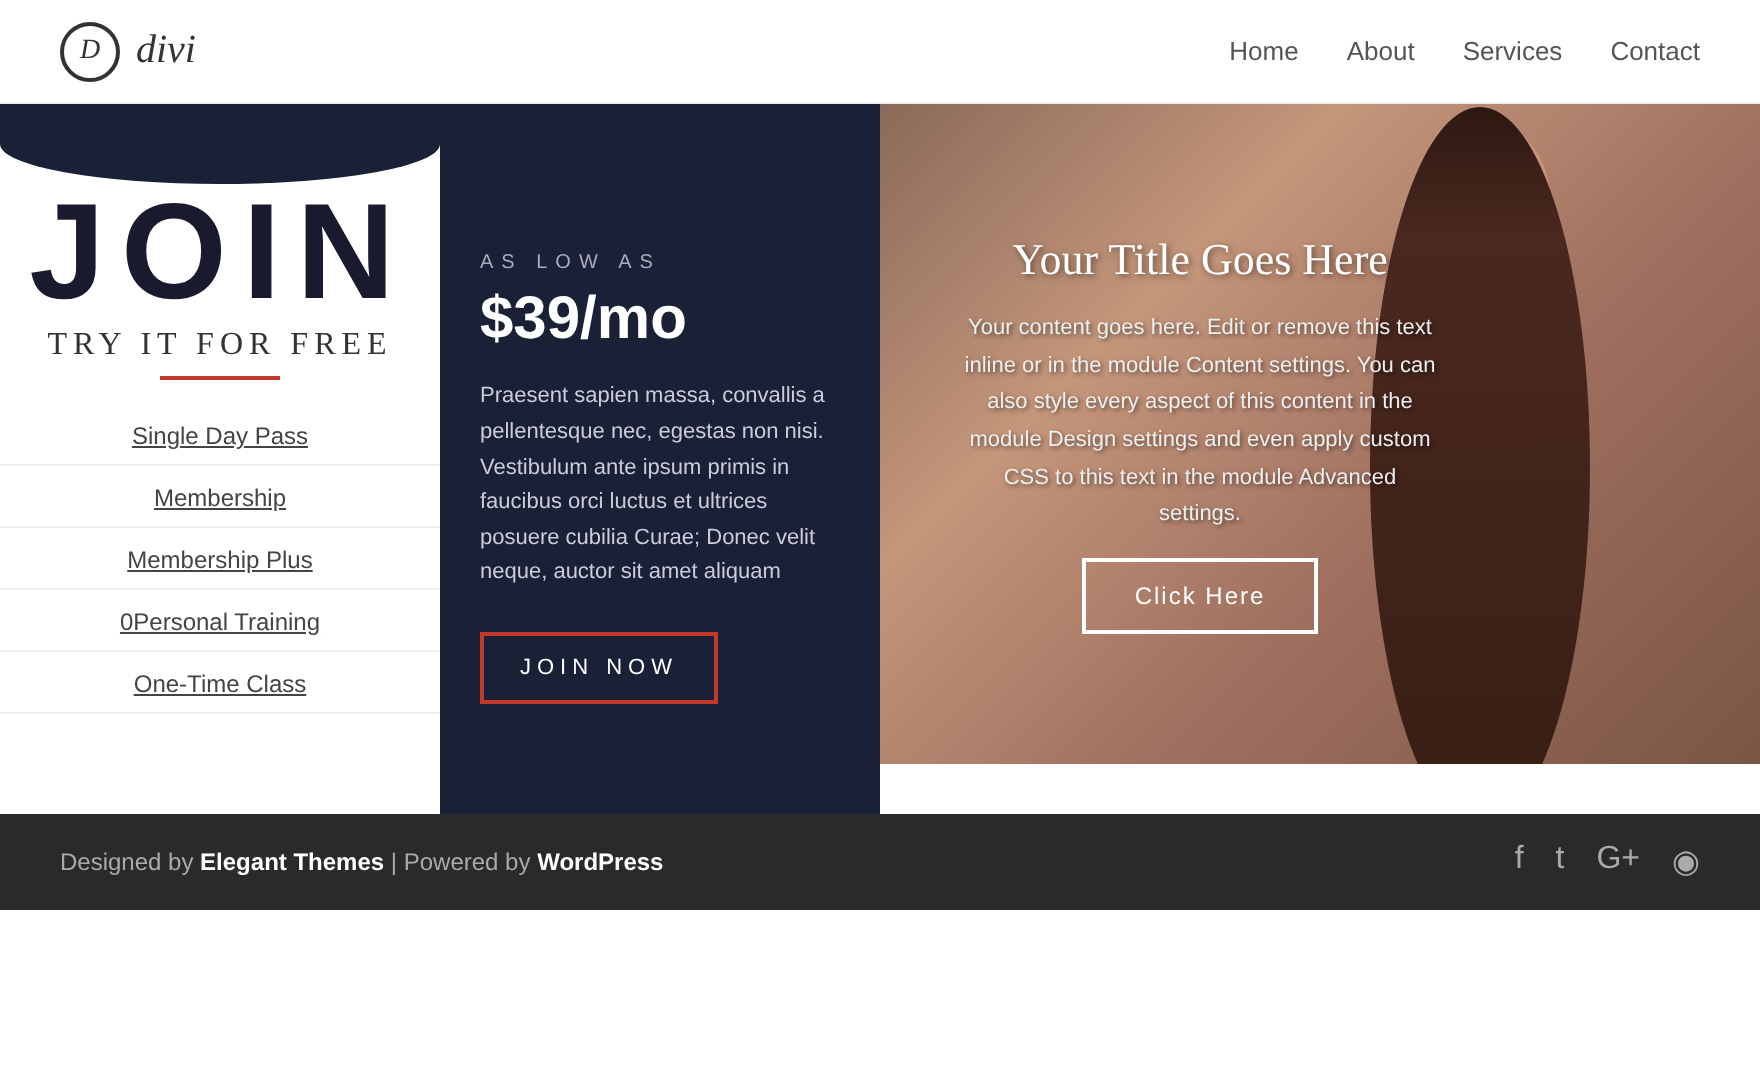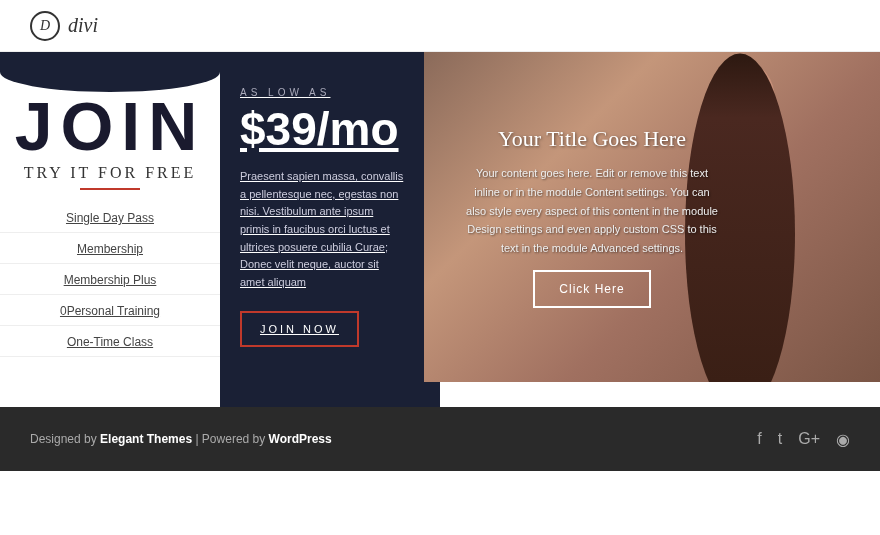--- a/index.html
+++ b/index.html
@@ -95,39 +95,38 @@
       width: 100%;
       text-align: center;
       font-family: Arial, sans-serif;
       border-bottom: 1px solid #eee;
       cursor: pointer;
       text-decoration: underline;
     }
 
     
     .promo-section {
-      width: 204px;
+      width: 220px;
       background: #1a2035;
       color: #fff;
       display: flex;
       flex-direction: column;
-      justify-content: center;
+      justify-content: flex-end;
       padding: 30px 20px;
-      text-decoration: underline;
     }
     .as-low-as {
       font-size: 10px;
       letter-spacing: 4px;
       color: #aab;
       text-transform: uppercase;
       margin-bottom: 6px;
       font-family: Arial, sans-serif;
     }
     .price {
-      font-size: 46px;
+      font-size: 30px;
       font-weight: bold;
       color: #fff;
       font-family: Arial, sans-serif;
       line-height: 1.1;
       margin-bottom: 14px;
     }
     .promo-desc {
       font-size: 11px;
       color: #ccd;
       line-height: 1.6;
@@ -211,21 +210,21 @@
     }
 
     
     .footer {
       background: #2a2a2a;
       color: #aaa;
       display: flex;
       align-items: center;
       justify-content: space-between;
       padding: 0 30px;
-      height: 64px;
+      height: 48px;
       font-size: 12px;
       font-family: Arial, sans-serif;
     }
     .footer-left strong {
       color: #fff;
     }
     .footer-icons {
       display: flex;
       gap: 16px;
     }
@@ -256,20 +255,26 @@
 </head>
 <body>
 
 <header class="header">
   <div class="logo">
     <div class="logo-icon">
       <span>D</span>
     </div>
     <span class="logo-text">divi</span>
   </div>
+  <nav class="nav">
+    <a>Home</a>
+    <a>About</a>
+    <a>Services</a>
+    <a>Contact</a>
+  </nav>
 </header>
 
 <div class="two-col">
 
   <div class="left-col">
 
     <div class="sidebar-top-wave"></div>
 
     <div class="sidebar">
       <div class="join-text">JOIN</div>

